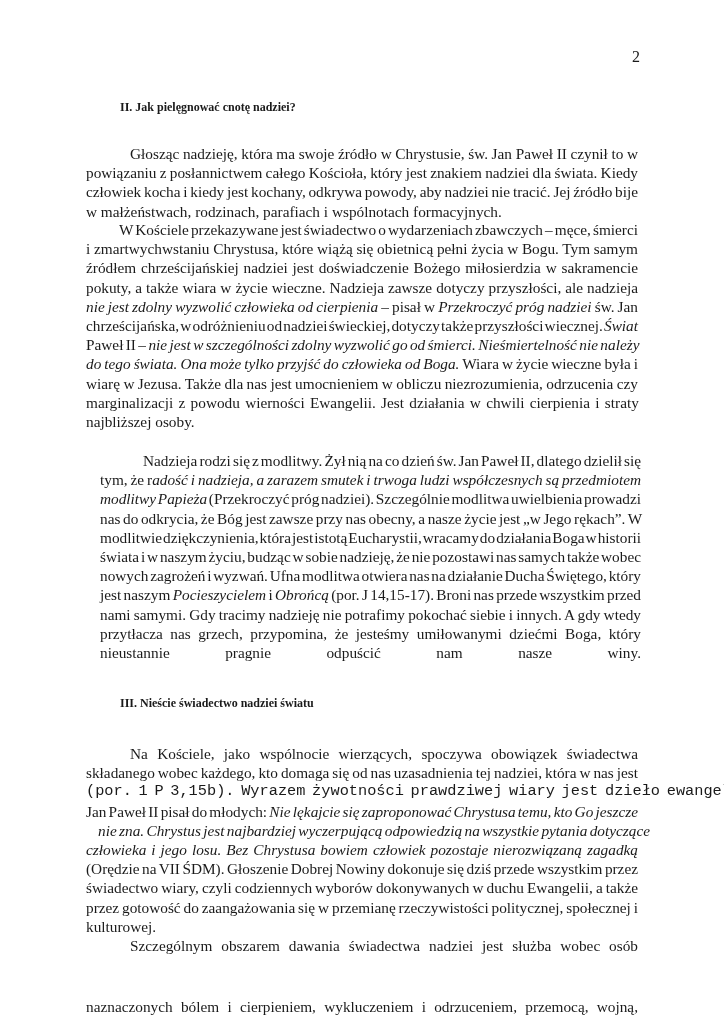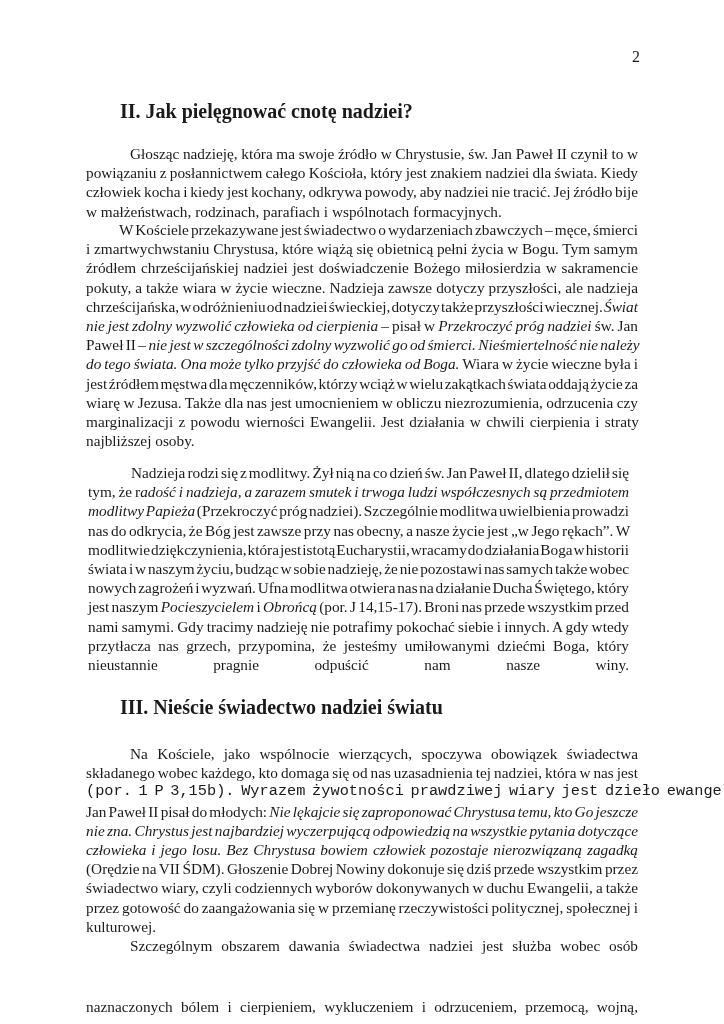--- a/index.html
+++ b/index.html
@@ -7,24 +7,24 @@
     width: 724px; height: 1024px; position: relative; overflow: hidden;
     font-family: "Liberation Serif", "DejaVu Serif", serif;
     color: #1a1a1a;
   }
   .page-number {
     position: absolute; top: 48px; left: 600px; width: 40px;
     text-align: right; font-size: 16px;
   }
   .heading {
     position: absolute; left: 120px;
-    font-weight: bold; font-size: 20px; white-space: nowrap;
+    font-weight: bold; font-size: 12px; white-space: nowrap;
   }
   .para { position: absolute; left: 86px; width: 552px; }
-  .para.indented { left: 88px; width: 541px; margin-top: 12px; }
+  .para.indented { left: 100px; width: 541px; }
   .line {
     height: 19.2px; line-height: 19.2px; font-size: 15.3px;
     text-align: justify; text-align-last: justify; white-space: nowrap;
   }
   .line.last { text-align-last: left; }
   .line .it { font-style: italic; }
 </style>
 </head>
 <body>
 
@@ -36,25 +36,24 @@
       <div class="line" style="padding-left: 44px; text-align: left; text-align-last: left; display: block;"><span style="white-space: nowrap; word-spacing: -0.207589px;"><span>Głosząc nadzieję, która ma swoje źródło w Chrystusie, św. Jan Paweł II czynił to w</span></span></div>
       <div class="line" style="text-align: left; text-align-last: left; display: block;"><span style="white-space: nowrap; word-spacing: -0.598011px;"><span>powiązaniu z posłannictwem całego Kościoła, który jest znakiem nadziei dla świata. Kiedy</span></span></div>
       <div class="line" style="text-align: left; text-align-last: left; display: block;"><span style="white-space: nowrap; word-spacing: -1.05692px;"><span>człowiek kocha i kiedy jest kochany, odkrywa powody, aby nadziei nie tracić. Jej źródło bije</span></span></div>
       <div class="line last" style="text-align: left; text-align-last: left; display: block;"><span>w małżeństwach, rodzinach, parafiach i wspólnotach formacyjnych.</span></div>
     </div>
   <div class="para" style="top:220px;">
       <div class="line" style="padding-left: 33px; text-align: center; text-align-last: left; display: block;"><span style="white-space: nowrap; word-spacing: -1.71406px;"><span>W Kościele przekazywane jest świadectwo o wydarzeniach zbawczych – męce, śmierci</span></span></div>
       <div class="line" style="text-align: left; text-align-last: left; display: block;"><span style="white-space: nowrap; word-spacing: -0.121094px;"><span>i zmartwychwstaniu Chrystusa, które wiążą się obietnicą pełni życia w Bogu. Tym samym</span></span></div>
       <div class="line" style="text-align: left; text-align-last: left; display: block;"><span style="white-space: nowrap; word-spacing: 1.04102px;"><span>źródłem chrześcijańskiej nadziei jest doświadczenie Bożego miłosierdzia w sakramencie</span></span></div>
       <div class="line" style="text-align: left; text-align-last: left; display: block;"><span style="white-space: nowrap; word-spacing: 0.179688px;"><span>pokuty, a także wiara w życie wieczne. Nadzieja zawsze dotyczy przyszłości, ale nadzieja</span></span></div>
+      <div class="line" style="text-align: left; text-align-last: left; display: block;"><span style="white-space: nowrap; word-spacing: -0.731027px;"><span class="it">nie jest zdolny wyzwolić człowieka od cierpienia</span><span> – pisał w </span><span class="it">Przekroczyć próg nadziei</span><span> św. Jan</span></span></div>
       <div class="line" style="text-align: left; text-align-last: left; display: block;"><span style="white-space: nowrap; word-spacing: -2.60938px;"><span>chrześcijańska, w odróżnieniu od nadziei świeckiej, dotyczy także przyszłości wiecznej. </span><span class="it">Świat</span></span></div>
-      <div class="line" style="text-align: left; text-align-last: left; display: block;"><span style="white-space: nowrap; word-spacing: -0.731027px;"><span class="it">nie jest zdolny wyzwolić człowieka od cierpienia</span><span> – pisał w </span><span class="it">Przekroczyć próg nadziei</span><span> św. Jan</span></span></div>
       <div class="line" style="text-align: left; text-align-last: left; display: block;"><span style="white-space: nowrap; word-spacing: -1.42813px;"><span>Paweł II – </span><span class="it"> nie jest w szczególności zdolny wyzwolić go od śmierci. Nieśmiertelność nie należy</span></span></div>
       <div class="line" style="text-align: left; text-align-last: left; display: block;"><span style="white-space: nowrap; word-spacing: -0.80957px;"><span class="it">do tego świata. Ona może tylko przyjść do człowieka od Boga.</span><span> Wiara w życie wieczne była i</span></span></div>
-      <div class="line" style="text-align: left; text-align-last: left; display: block;"><span style="white-space: nowrap; word-spacing: -2.22236px;"><span>jest źródłem męstwa dla męczenników, którzy wciąż w wielu zakątkach świata oddają życie za</span></span></div>
       <div class="line" style="text-align: left; text-align-last: left; display: block;"><span style="white-space: nowrap; word-spacing: -0.397135px;"><span>wiarę w Jezusa. Także dla nas jest umocnieniem w obliczu niezrozumienia, odrzucenia czy</span></span></div>
       <div class="line" style="text-align: left; text-align-last: left; display: block;"><span style="white-space: nowrap; word-spacing: 1.47443px;"><span>marginalizacji z powodu wierności Ewangelii. Jest działania w chwili cierpienia i straty</span></span></div>
       <div class="line last" style="text-align: center; text-align-last: left; display: block;"><span>najbliższej osoby.</span></div>
     </div>
   <div class="para indented" style="top:451px;">
       <div class="line" style="padding-left: 43px; text-align: left; text-align-last: left; display: block;"><span style="white-space: nowrap; word-spacing: -1.75195px;"><span>Nadzieja rodzi się z modlitwy. Żył nią na co dzień św. Jan Paweł II, dlatego dzielił się</span></span></div>
       <div class="line" style="text-align: left; text-align-last: left; display: block;"><span style="white-space: nowrap; word-spacing: -0.90625px;"><span>tym, że r</span><span class="it">adość i nadzieja, a zarazem smutek i trwoga ludzi współczesnych są przedmiotem</span></span></div>
       <div class="line" style="text-align: left; text-align-last: left; display: block;"><span style="white-space: nowrap; word-spacing: -2.09375px;"><span class="it">modlitwy Papieża</span><span> (Przekroczyć próg nadziei). Szczególnie modlitwa uwielbienia prowadzi</span></span></div>
       <div class="line" style="text-align: left; text-align-last: left; display: block;"><span style="white-space: nowrap; word-spacing: -1.21007px;"><span>nas do odkrycia, że Bóg jest zawsze przy nas obecny, a  nasze życie jest „w Jego rękach”. W</span></span></div>
       <div class="line" style="text-align: left; text-align-last: left; display: block;"><span style="white-space: nowrap; word-spacing: -2.83665px;"><span>modlitwie dziękczynienia, która jest istotą Eucharystii, wracamy do działania Boga w historii</span></span></div>
@@ -65,21 +64,21 @@
       <div class="line" style="text-align: left; text-align-last: left; display: block;"><span style="white-space: nowrap; word-spacing: 3.66319px;"><span>przytłacza nas grzech, przypomina, że jesteśmy umiłowanymi dziećmi Boga, który</span></span></div>
       <div class="line" style="text-align: left; text-align-last: left; display: block;"><span style="white-space: nowrap; word-spacing: 51.6469px;"><span>nieustannie pragnie odpuścić nam nasze winy.</span></span></div>
     </div>
 
   <h2 class="heading" style="top:696px;margin:0;">III. Nieście świadectwo nadziei światu</h2>
   <div class="para" style="top:744px;">
       <div class="line" style="padding-left: 44px; text-align: left; text-align-last: left; display: block;"><span style="white-space: nowrap; word-spacing: 5.52232px;"><span>Na Kościele, jako wspólnocie wierzących, spoczywa obowiązek świadectwa</span></span></div>
       <div class="line" style="text-align: left; text-align-last: left; display: block;"><span style="white-space: nowrap; word-spacing: -0.864955px;"><span>składanego wobec każdego, kto domaga się od nas uzasadnienia tej nadziei, która w nas jest</span></span></div>
       <div class="line" style="text-align: left; text-align-last: left; display: block; font-family: Liberation Mono, monospace;"><span style="white-space: nowrap; word-spacing: -2.51432px;"><span>(por. 1 P 3,15b). Wyrazem żywotności prawdziwej wiary jest dzieło ewangelizacji. Dlatego św.</span></span></div>
       <div class="line" style="text-align: left; text-align-last: left; display: block;"><span style="white-space: nowrap; word-spacing: -1.5904px;"><span>Jan Paweł II pisał do młodych: </span><span class="it">Nie lękajcie się zaproponować Chrystusa temu, kto Go jeszcze</span></span></div>
-      <div class="line" style="text-align: left; text-align-last: left; display: block;"><span style="white-space: nowrap; word-spacing: -1.46406px;"><span class="it">nie zna. Chrystus jest najbardziej wyczerpującą odpowiedzią na wszystkie pytania dotyczące</span></span></div>
+      <div class="line" style="text-align: left; text-align-last: left; display: block;"><span style="white-space: nowrap; word-spacing: -1.46406px; margin-left: 12px;"><span class="it">nie zna. Chrystus jest najbardziej wyczerpującą odpowiedzią na wszystkie pytania dotyczące</span></span></div>
       <div class="line" style="text-align: left; text-align-last: left; display: block;"><span style="white-space: nowrap; word-spacing: 1.16719px;"><span class="it">człowieka i jego losu. Bez Chrystusa bowiem człowiek pozostaje nierozwiązaną zagadką</span></span></div>
       <div class="line" style="text-align: left; text-align-last: left; display: block;"><span style="white-space: nowrap; word-spacing: -1.30599px;"><span>(Orędzie na VII ŚDM). Głoszenie Dobrej Nowiny dokonuje się dziś przede wszystkim przez</span></span></div>
       <div class="line" style="text-align: left; text-align-last: left; display: block;"><span style="white-space: nowrap; word-spacing: -0.771875px;"><span>świadectwo wiary, czyli codziennych wyborów dokonywanych w duchu Ewangelii, a także</span></span></div>
       <div class="line" style="text-align: left; text-align-last: left; display: block;"><span style="white-space: nowrap; word-spacing: -0.907813px;"><span>przez gotowość do zaangażowania się w przemianę rzeczywistości politycznej, społecznej i</span></span></div>
       <div class="line last" style="text-align: left; text-align-last: left; display: block;"><span>kulturowej.</span></div>
     </div>
   <div class="para" style="top:936px;">
       <div class="line" style="padding-left: 44px; text-align: left; text-align-last: left; display: block;"><span style="white-space: nowrap; word-spacing: 5.09375px;"><span>Szczególnym obszarem dawania świadectwa nadziei jest służba wobec osób</span></span></div>
       <div class="line" style="text-align: left; text-align-last: left; display: block; margin-top: 42px;"><span style="white-space: nowrap; word-spacing: 4.43945px;"><span>naznaczonych bólem i cierpieniem, wykluczeniem i odrzuceniem, przemocą, wojną,</span></span></div>
     </div>

